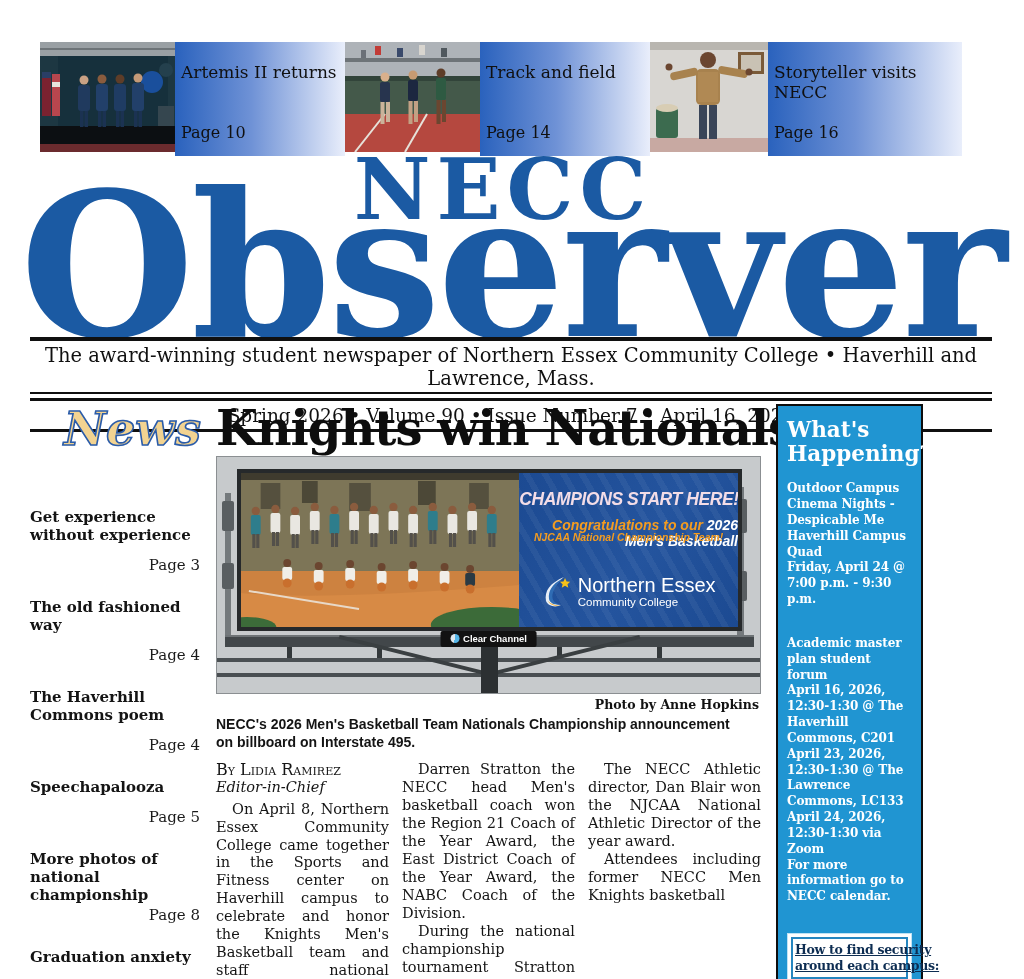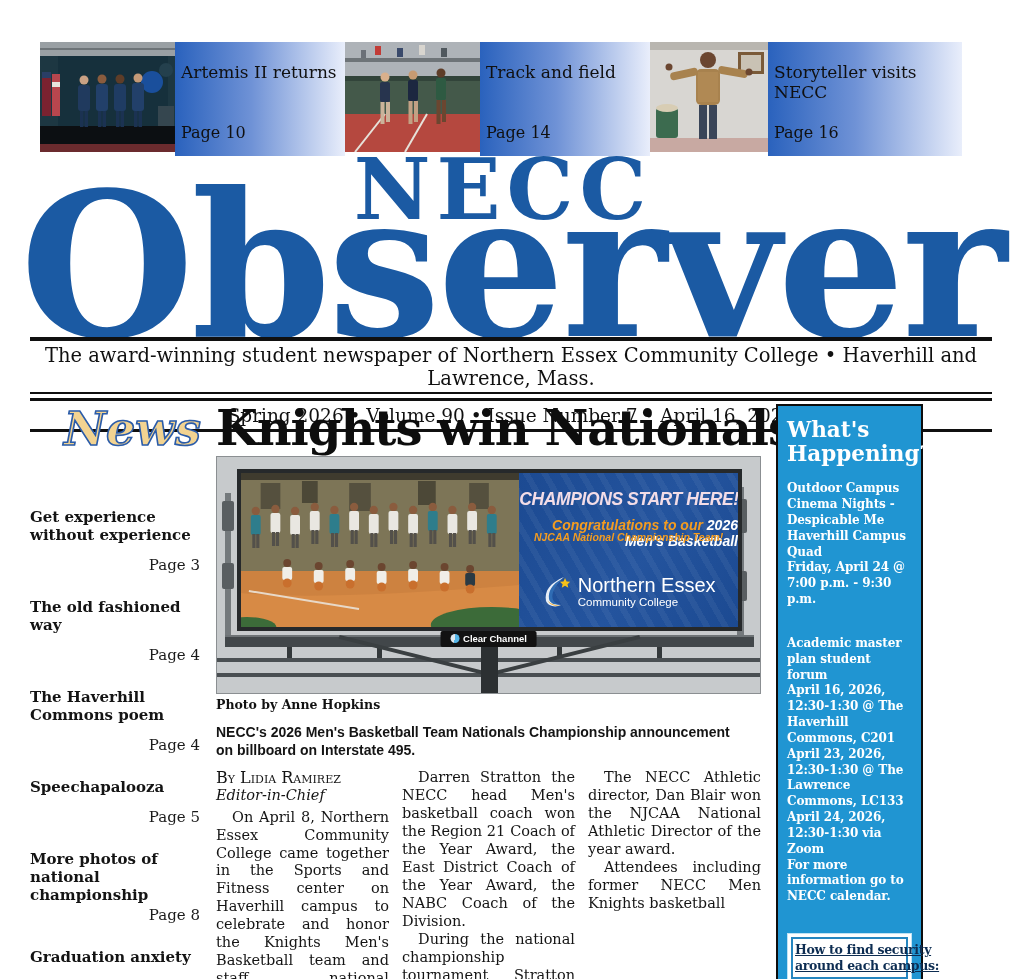--- a/index.html
+++ b/index.html
@@ -79,21 +79,21 @@
   .pole { position:absolute; left:264px; top:190px; width:17px; height:48px; background:#2c3032; }
   .brace { position:absolute; top:196px; width:150px; height:4px; background:#3a3f41; }
   .brace-l { left:120px; transform:rotate(14deg); }
   .brace-r { left:275px; transform:rotate(-14deg); }
   .cc-badge { position:absolute; left:50%; top:174px; transform:translateX(-50%); z-index:3;
               background:#121212; color:#fff; font-family:"Liberation Sans",sans-serif;
               font-size:9.5px; font-weight:bold; padding:2px 10px 3px; border-radius:2px;
               display:flex; align-items:center; gap:4px; }
   .cc-glyph { width:9px; height:9px; border-radius:50%; background:conic-gradient(#56b6e8 0 55%, #dfe8ee 55% 100%); display:inline-block; }
 
-  .credit { font-weight:bold; font-size:12.5px; margin:3px 2px 12px 0; color:#121212; }
+  .credit { text-align:right; font-weight:bold; font-size:12.5px; margin:3px 2px 4px 0; color:#121212; }
   .caption { font-family:"Liberation Sans", sans-serif; font-weight:bold; font-size:14px;
              line-height:1.25; color:#141414; margin-top:1px; width:97%; }
 
   .story-cols { display:flex; gap:13px; margin-top:10px; }
   .story-col { width:173px; font-size:14.5px; line-height:1.24; text-align:justify; color:#151515; }
   .byline-by { font-variant:small-caps; font-weight:normal; font-size:16px; line-height:1.1; }
   .byline-role { font-style:italic; font-size:14.5px; margin-bottom:4px; }
   .story-col p { text-indent:16px; margin:0; }
 
   

